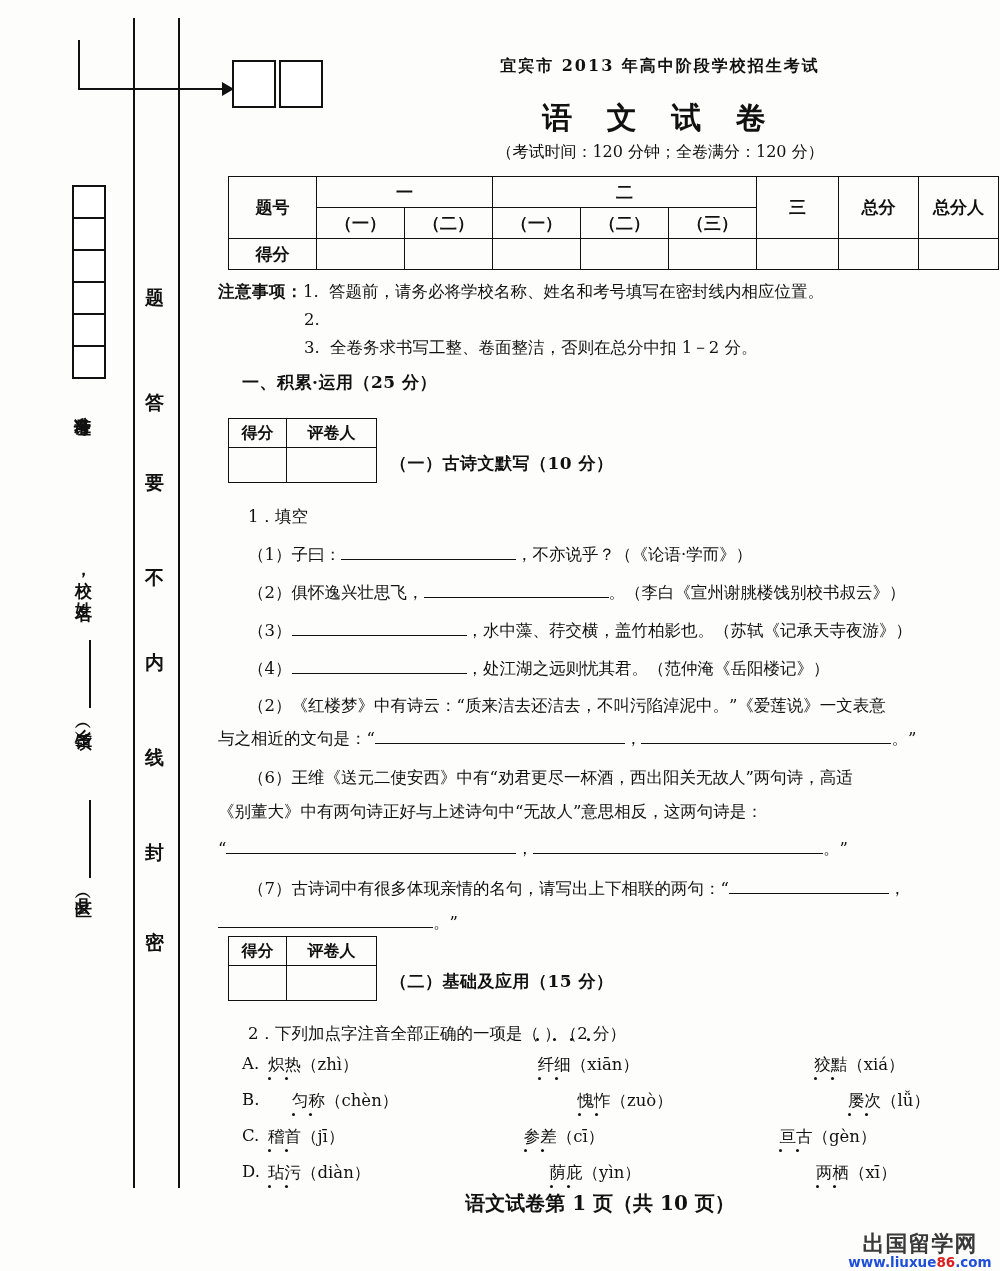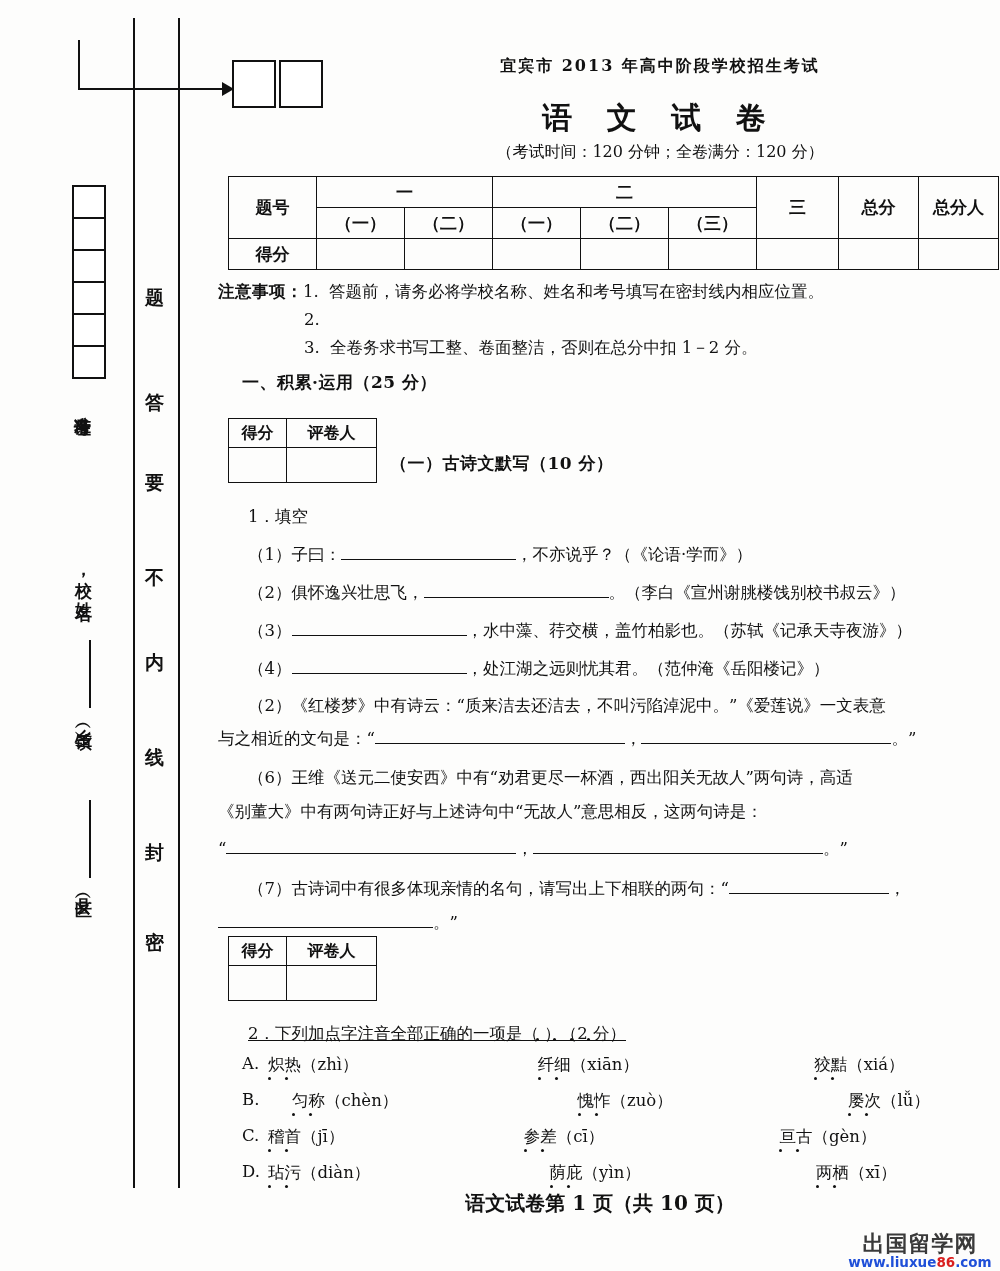--- a/index.html
+++ b/index.html
@@ -501,22 +501,23 @@
         <td class="h">得分</td>
         <td class="h">评卷人</td>
       </tr>
       <tr>
         <td class="e"></td>
         <td class="e"></td>
       </tr>
     </tbody>
       </table>
 
-
-    <div class="qline" style="left:48px; top:1022px;text-decoration:underline;">2．下列加点字注音全部正确的一项是（        ）（2 分）</div>
+    <div class="sub-head" style="left:190px; top:970px;">（二）基础及应用（15 分）</div>
+
+    <div class="qline" style="left:48px; top:1022px;">2．下列加点字注音全部正确的一项是（        ）（2 分）</div>
     <div class="dots-q2"></div>
 
     <div class="opt-row" style="top:1054px;">
       <span class="opt-letter">A.</span>
       <span class="opt-cell dot2" style="left:26px;">炽热（zhì）</span>
       <span class="opt-cell dot2" style="left:200px;">纤细（xiān）</span>
       <span class="opt-cell dot2" style="left:370px;">狡黠（xiá）</span>
       
     </div>
 

